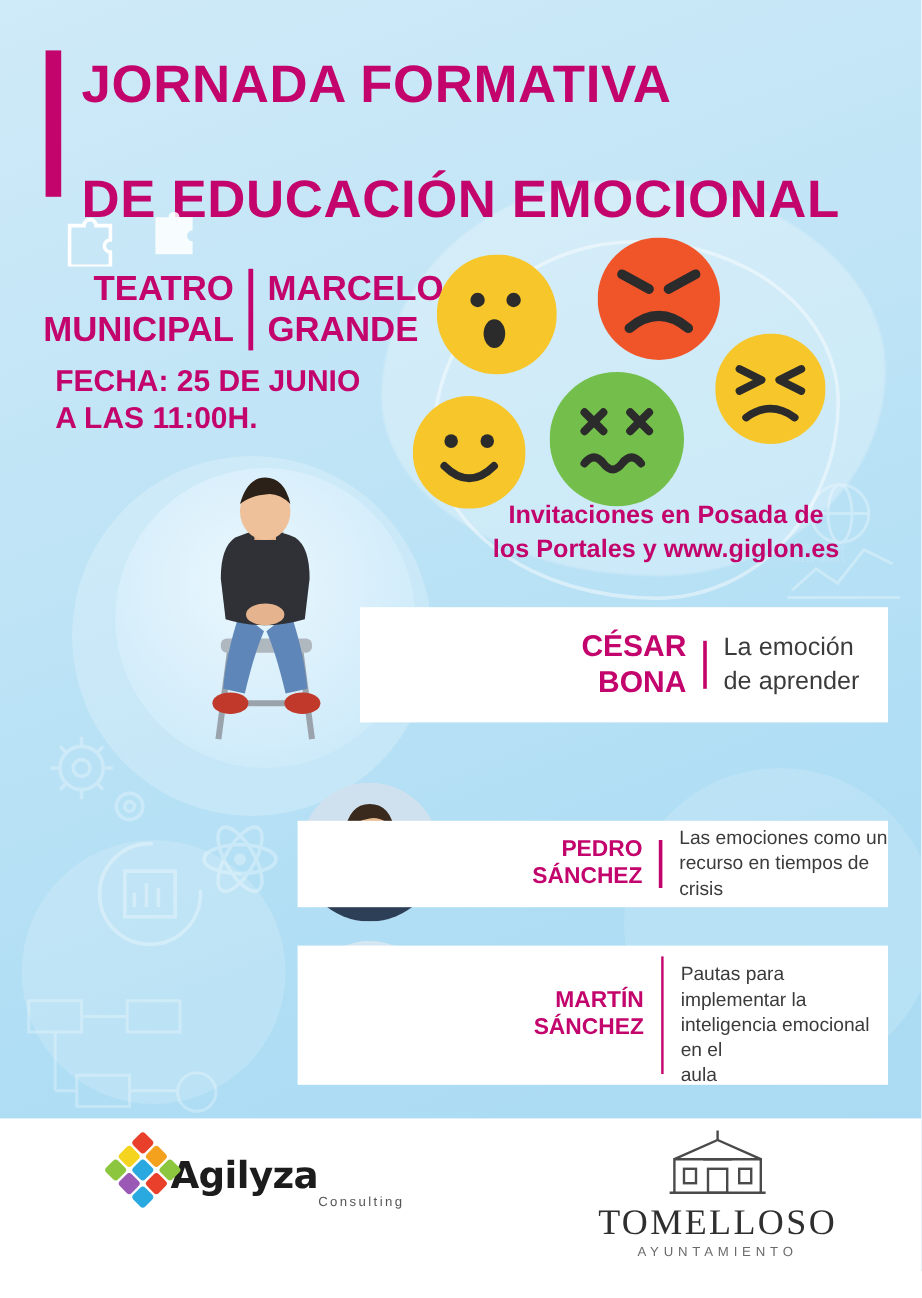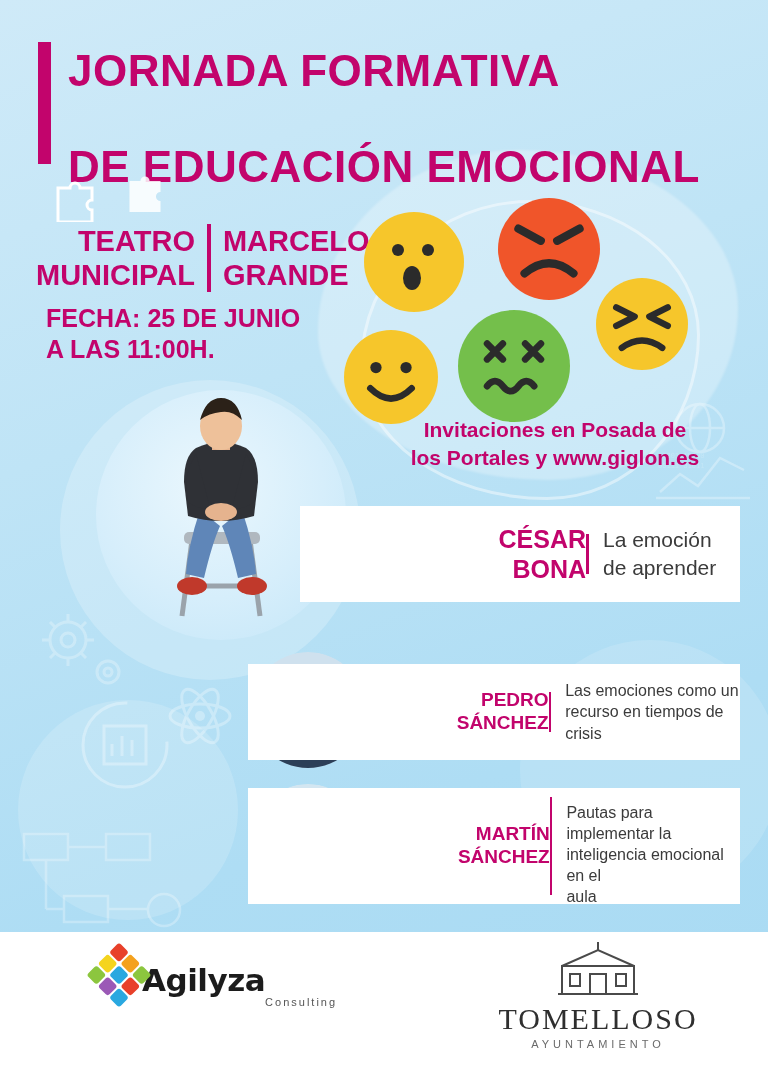--- a/index.html
+++ b/index.html
@@ -106,30 +106,31 @@
   }
 
   
   .row {
     position: absolute;
     background: #ffffff;
     display: flex;
     align-items: center;
   }
   .row-1 { left: 300px; top: 506px; width: 440px; height: 96px; }
-  .row-2 { left: 248px; top: 664px; width: 492px; height: 96px; }
+  .row-2 { left: 248px; top: 684px; width: 492px; height: 72px; }
   .row-3 { left: 248px; top: 788px; width: 492px; height: 116px; }
 
   .row-inner { display: flex; align-items: center; width: 100%; padding-left: 118px; }
   .row-1 .row-inner { padding-left: 86px; }
 
   .sp-name {
     color: #c2046c;
     font-weight: bold;
     text-align: right;
+    padding-right: 14px;
     line-height: 1.2;
   }
   .row-1 .sp-name { font-size: 25px; width: 200px; }
   .row-2 .sp-name { font-size: 19px; width: 208px; }
   .row-3 .sp-name { font-size: 19px; width: 208px; }
 
   .sp-sep { width: 3px; background: #c2046c; align-self: stretch; margin: 12px 0; }
   .row-1 .sp-sep { margin: 10px 0; }
 
   .sp-topic {

